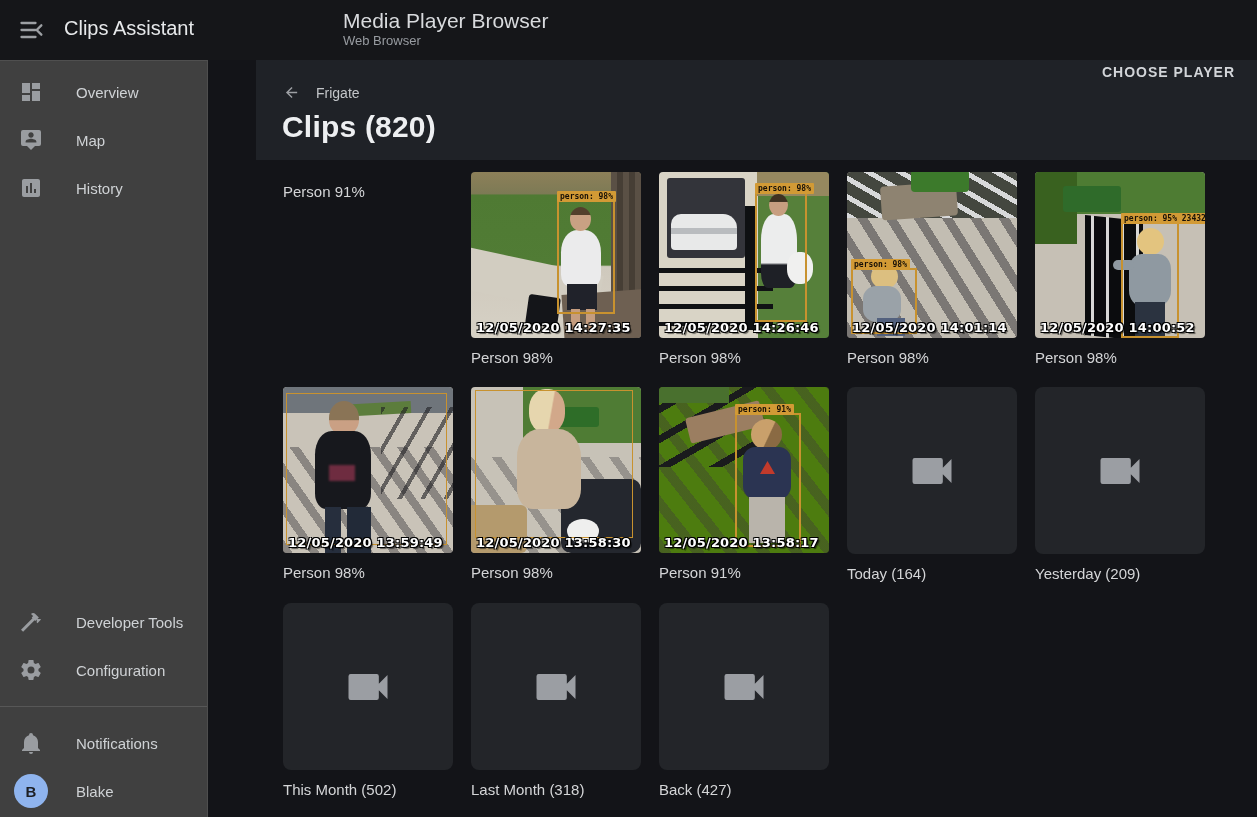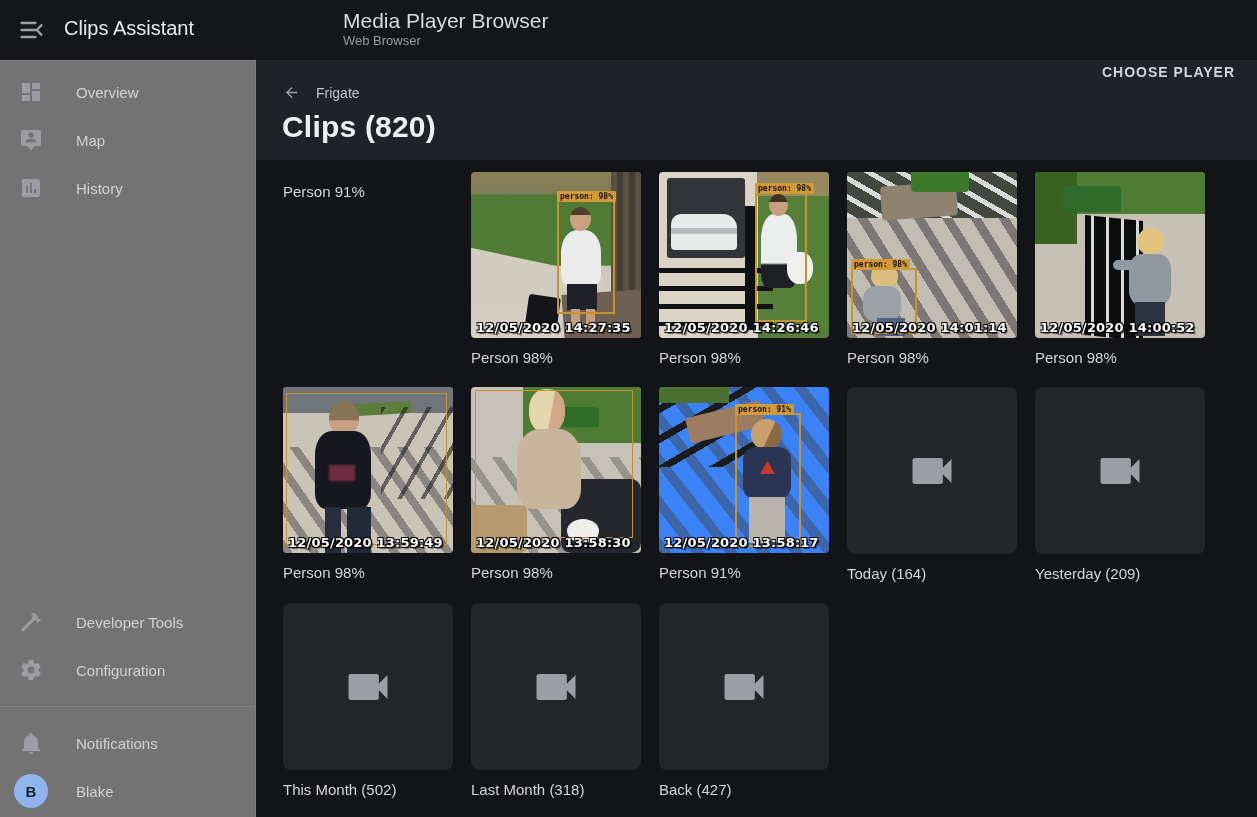--- a/index.html
+++ b/index.html
@@ -12,22 +12,22 @@
   .menu-btn { position:absolute; left:18px; top:16px; width:28px; height:28px;
               color:#9da0a4; cursor:pointer; }
   .app-title { position:absolute; left:64px; top:17px; font-size:20px; color:#e6e8ea; }
   .page-title { position:absolute; left:343px; top:9px; font-size:21px; color:#d8dadd; }
   .page-subtitle { position:absolute; left:343px; top:33px; font-size:13px; color:#989ca1; }
   .choose-player { position:absolute; right:22px; top:20px; font-size:14px; font-weight:700;
                    letter-spacing:1px; color:#d2d5d9; cursor:pointer; background:none; border:none;
                    font-family:"Liberation Sans",sans-serif;margin-top:44px; }
 
   
-  .sidebar { position:absolute; left:0; top:60px; width:256px; height:757px;
-             background:#737373; border-right:1px solid rgba(255,255,255,.07);
+  .sidebar { position:absolute; left:0; top:60px; width:208px; height:757px;
+             background:#404040; border-right:1px solid rgba(255,255,255,.07);
              border-top:1px solid rgba(255,255,255,.08); z-index:20; }
   .side-item { position:relative; height:48px; display:flex; align-items:center;
                cursor:pointer; color:#cfd2d5; }
   .side-item .side-icon { position:absolute; left:19px; top:12px; width:24px; height:24px;
                           color:#9a9da1; }
   .side-item .side-label { position:absolute; left:76px; font-size:15px; font-weight:500; }
   .side-top { padding-top:7px; }
   .side-item.selected { margin:0 8px 0 6px; height:44px; border-radius:5px;
                         background:#262c37; color:#9bb2e2; }
   .side-item.selected .side-icon { left:13px; top:10px; color:#9bb2e2; }
@@ -163,21 +163,21 @@
   .s9{background:#c7c2b7;}
   .s9 .l1{left:52px;top:0;width:118px;height:56px;background:#4f7c34;}
   .s9 .l2{left:74px;top:20px;width:54px;height:20px;background:#2e6d28;border-radius:3px;}
   .s9 .l3{left:0;top:70px;width:170px;height:96px;background:repeating-linear-gradient(55deg,rgba(60,58,62,.35) 0 8px,transparent 8px 24px);}
   .s9 .l4{left:-8px;top:118px;width:64px;height:48px;background:#b49a6d;border-radius:6px;}
   .s9 .l5{left:90px;top:92px;width:80px;height:74px;background:#24272e;border-radius:10px;}
   .s9 .l6{left:96px;top:132px;width:32px;height:24px;background:#efefee;border-radius:50%;}
   .s9 .l7{left:58px;top:2px;width:36px;height:44px;background:linear-gradient(100deg,#e6d6ae 58%,#d2a88a 62%);border-radius:45%;}
   .s9 .l8{left:46px;top:42px;width:64px;height:80px;background:#c8b59c;border-radius:35% 35% 25% 25%;}
   
-  .s10{background:#3b82f6;}
+  .s10{background:#4d7c0f;}
   .s10 .l1{left:0;top:0;width:170px;height:166px;background:repeating-linear-gradient(52deg,rgba(64,60,56,.4) 0 10px,transparent 10px 26px);}
   .s10 .l2{left:-20px;top:-30px;width:122px;height:110px;background:repeating-linear-gradient(150deg,#1a1b1d 0 7px,transparent 7px 26px);}
   .s10 .l3{left:28px;top:22px;width:76px;height:26px;background:#9b7e61;transform:rotate(-14deg);border-radius:3px;}
   .s10 .l4{left:0;top:0;width:70px;height:16px;background:#49702e;}
   .s10 .l5{left:92px;top:32px;width:31px;height:31px;background:linear-gradient(115deg,#c9a06b 55%,#8a6a43 58%);border-radius:50%;}
   .s10 .l6{left:84px;top:60px;width:48px;height:52px;background:#2b3452;border-radius:25%;}
   .s10 .l7{left:101px;top:74px;width:15px;height:13px;background:#c23a2b;clip-path:polygon(0 100%,50% 0,100% 100%);}
   .s10 .l8{left:90px;top:110px;width:36px;height:46px;background:#b9b4ab;}
 
   
@@ -337,20 +337,23 @@
     <div class="cell">
       <div class="photo s7">
         <i class="l1"></i>
           <i class="l2"></i>
           <i class="l3"></i>
           <i class="l4"></i>
           <i class="l5"></i>
           <i class="l6"></i>
           <i class="l7"></i>
           <i class="l8"></i>
+        <div class="bbox b7">
+            <span class="chip">person: 95% 23432</span>
+          </div>
         <span class="stamp">12/05/2020 14:00:52</span>
       </div>
       <div class="caption">Person 98%</div>
     </div>
 
     <div class="cell">
       <div class="photo s8">
         <i class="l1"></i>
           <i class="l2"></i>
           <i class="l3"></i>

